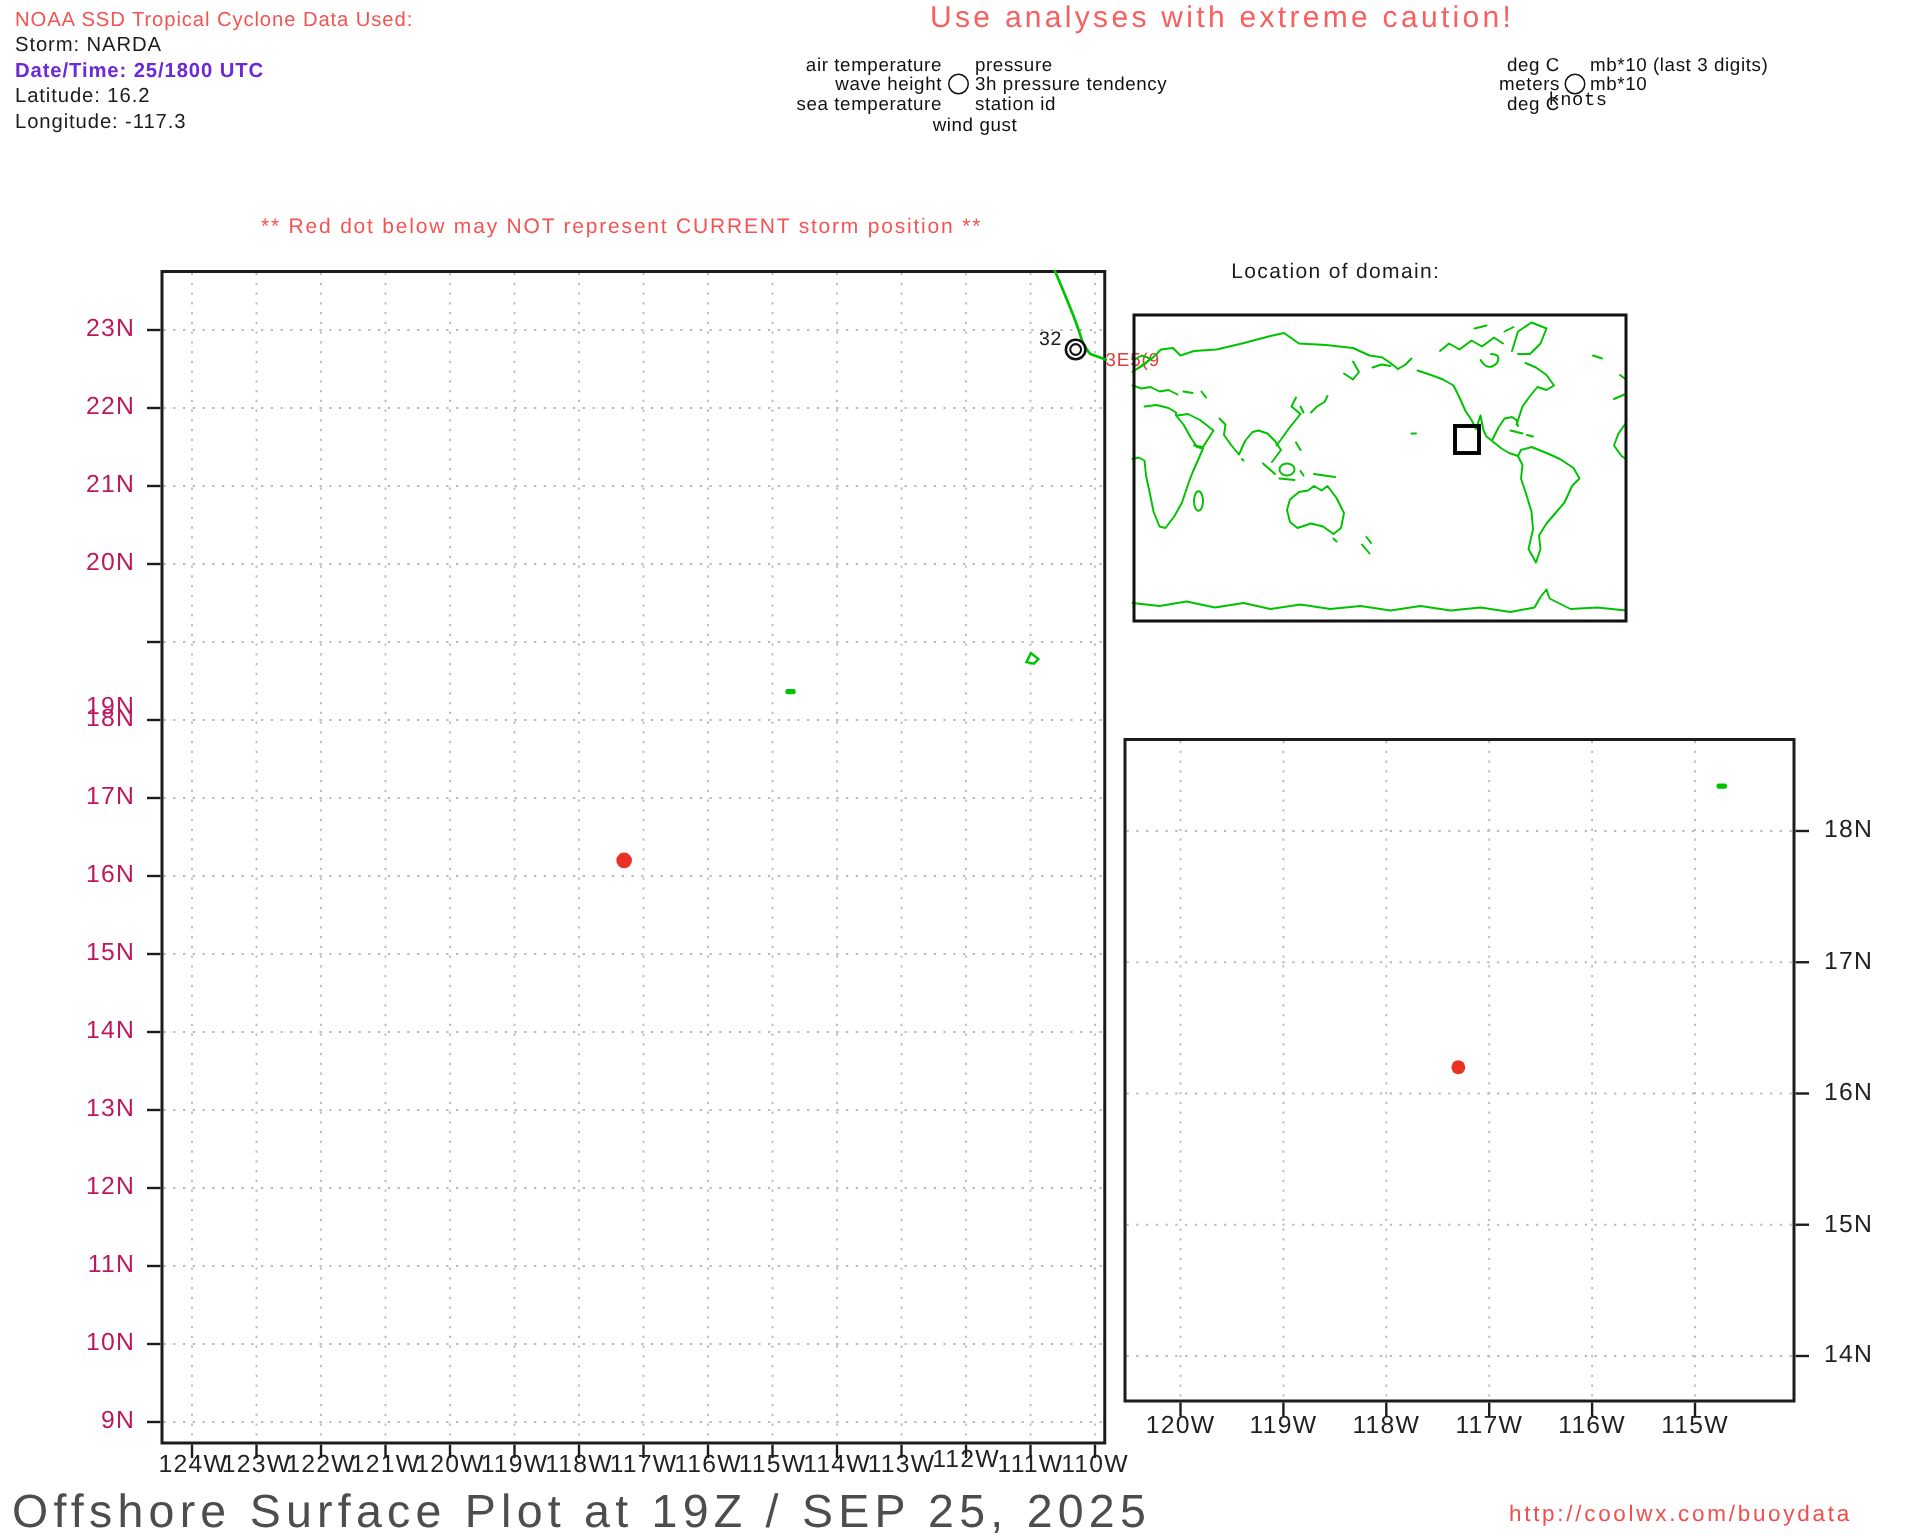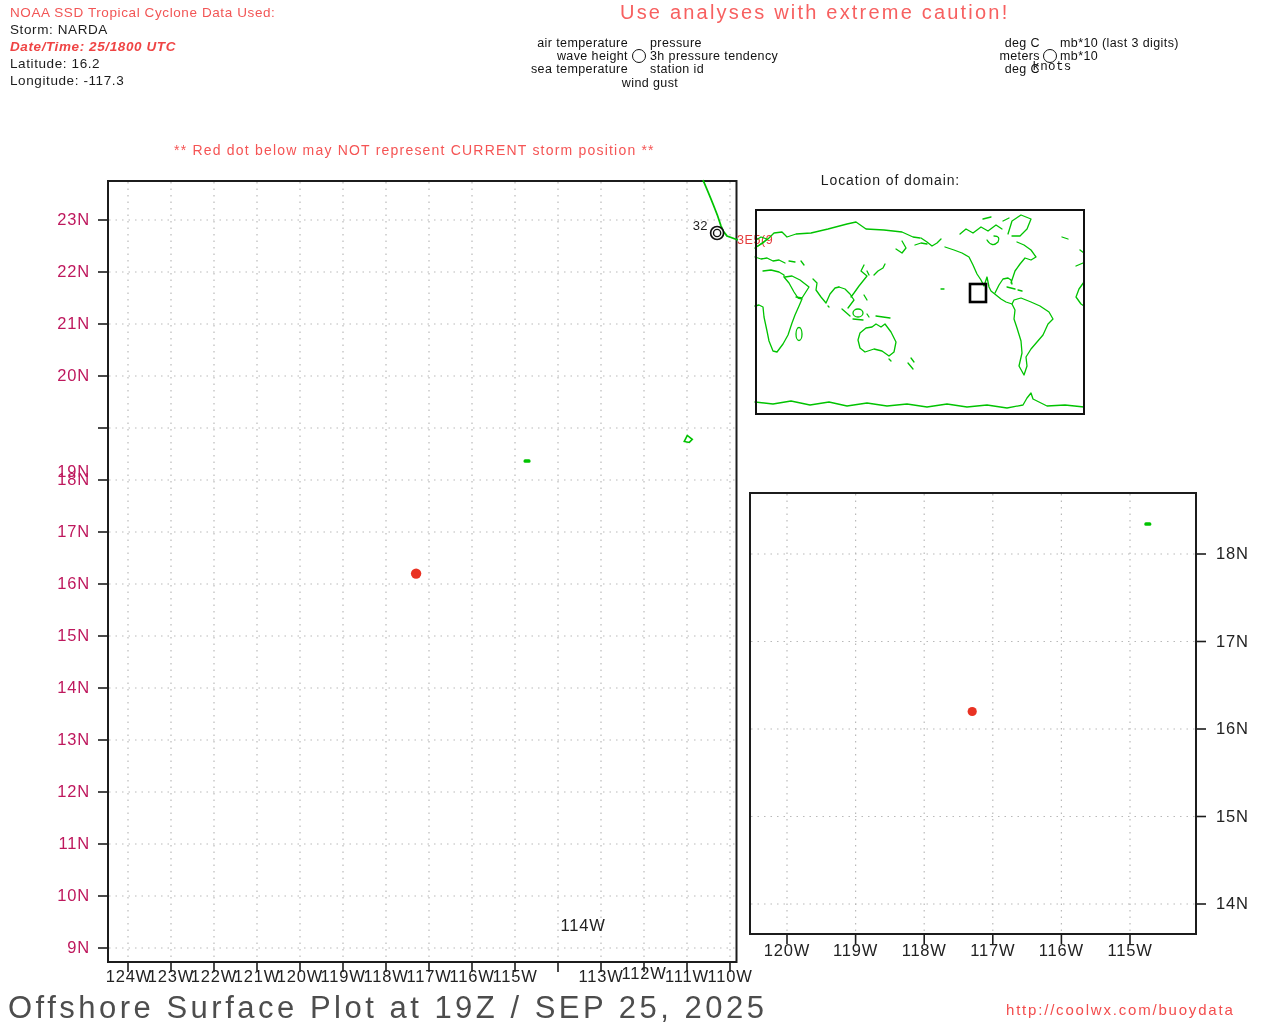--- a/index.html
+++ b/index.html
@@ -2,21 +2,21 @@
 <html><head>
 <meta charset="utf-8">
 <style>
   html,body{margin:0;padding:0;}
   body{width:1280px;height:1024px;position:relative;background:#ffffff;overflow:hidden;
        font-family:"Liberation Sans",sans-serif;color:#1c1c1c;}
   .abs{position:absolute;white-space:nowrap;}
   
   #hdr{left:10px;top:4px;font-size:13.5px;line-height:17px;letter-spacing:0.6px;}
   .salmon{color:#f25555;}
-  .boldred{color:#ef4444;font-weight:bold;font-style:italic;}
+  .boldred{color:#6d28d9;font-weight:bold;}
   #caution{left:620px;top:1px;font-size:20px;letter-spacing:2.2px;color:#f76060;}
   
   .leg{top:37px;font-size:12.5px;line-height:13px;letter-spacing:0.4px;color:#111;}
   .legrow{display:flex;align-items:flex-end;height:13px;}
   .lc{width:158px;text-align:right;}
   .lc2{width:100px;text-align:right;}
   .cc{width:22px;display:flex;justify-content:center;}
   .cc2{width:20px;display:flex;justify-content:center;}
   .rc{text-align:left;}
   .circ{width:12px;height:12px;border:1.6px solid #111;border-radius:50%;display:inline-block;background:#fff;}
@@ -236,21 +236,21 @@
 <div class="xlab" style="left: 104px; top: 967px; text-align: right;">124W</div>
 <div class="xlab" style="left: 147px; top: 967px;">123W</div>
 <div class="xlab" style="left: 190px; top: 967px;">122W</div>
 <div class="xlab" style="left: 233px; top: 967px;">121W</div>
 <div class="xlab" style="left: 276px; top: 967px;">120W</div>
 <div class="xlab" style="left: 319px; top: 967px;">119W</div>
 <div class="xlab" style="left: 362px; top: 967px;">118W</div>
 <div class="xlab" style="left: 405px; top: 967px;">117W</div>
 <div class="xlab" style="left: 448px; top: 967px;">116W</div>
 <div class="xlab" style="left: 491px; top: 967px;">115W</div>
-<div class="xlab" style="left: 534px; top: 916px; margin-left: 25px;">114W</div>
+<div class="xlab" style="left: 534px; top: 967px;">114W</div>
 <div class="xlab" style="left: 577px; top: 967px;">113W</div>
 <div class="xlab" style="left: 620px; top: 964px;">112W</div>
 <div class="xlab" style="left: 663px; top: 967px;">111W</div>
 <div class="xlab" style="left: 706px; top: 967px;">110W</div>
 <div class="ylab" style="left: 28px; top: 210px;">23N</div>
 <div class="ylab" style="left: 28px; top: 262px;">22N</div>
 <div class="ylab" style="left: 28px; top: 314px;">21N</div>
 <div class="ylab" style="left: 28px; top: 366px;">20N</div>
 <div class="ylab" style="left: 28px; top: 418px; margin-top: 44px;">19N</div>
 <div class="ylab" style="left: 28px; top: 470px;">18N</div>

